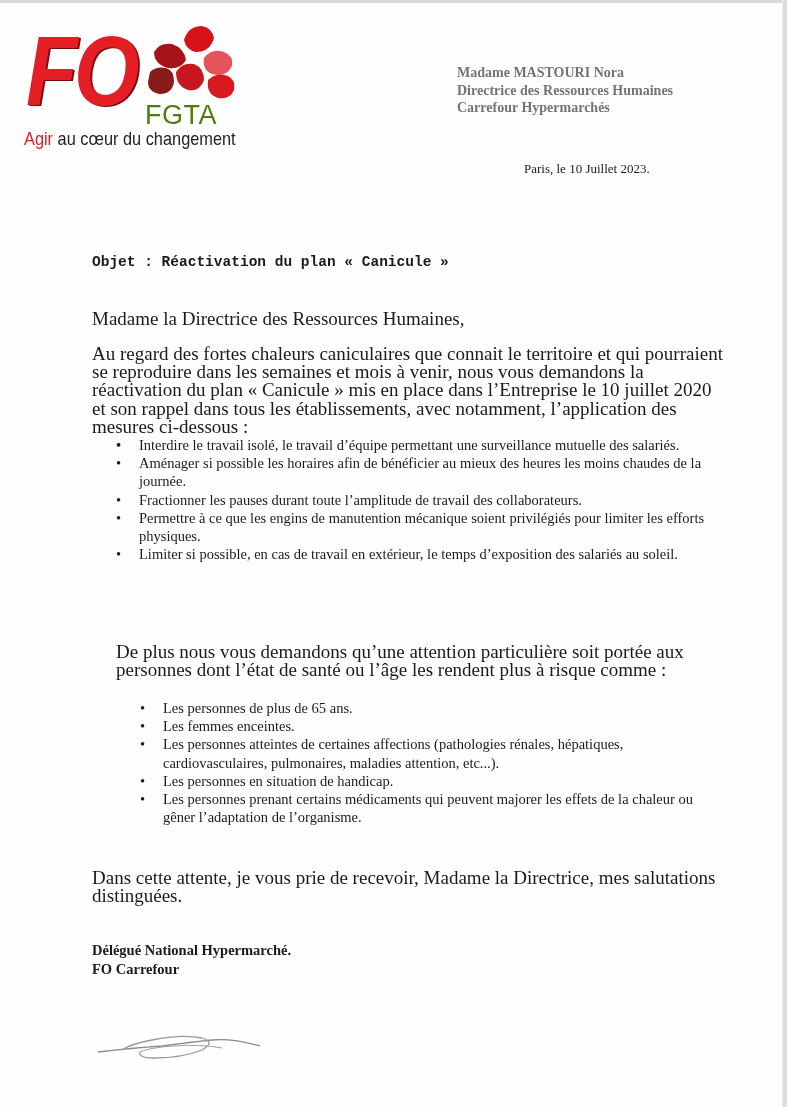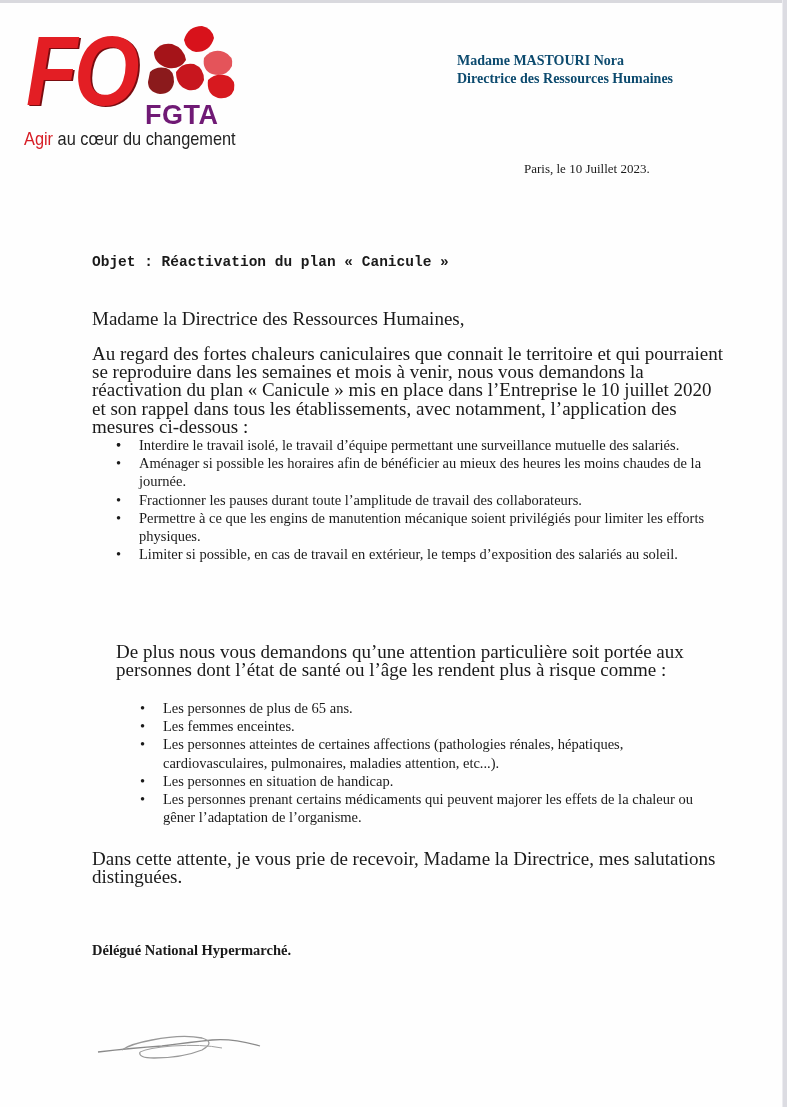--- a/index.html
+++ b/index.html
@@ -21,51 +21,51 @@
       font-weight: bold; font-style: italic;
       font-size: 98px; line-height: 98px; letter-spacing: -4px;
       color: #e31e24;
       transform: scaleX(0.86); transform-origin: left top;
       text-shadow: 2px 1px 0 #7a0c10;
     }
     .logo-petals { position: absolute; left: 120px; top: 2px; width: 115px; height: 80px; }
     .logo-fgta {
       position: absolute; left: 123px; top: 82px;
       font-family: "Liberation Sans", "DejaVu Sans", sans-serif;
-      font-weight: bold; font-size: 27px; line-height: 27px; color: #701a75;
+      font-weight: normal; font-size: 27px; line-height: 27px; color: #4d7c0f;
       letter-spacing: 0.5px;
     }
     .logo-tagline {
       position: absolute; left: 2px; top: 108px; white-space: nowrap;
       font-family: "Liberation Sans", "DejaVu Sans", sans-serif;
       font-size: 19px; line-height: 22px; color: #222;
       transform: scaleX(0.86); transform-origin: left top;
     }
     .logo-tagline .agir { color: #d71e26; }
 
     
     .recipient {
-      position: absolute; left: 457px; top: 52px;
-      font-weight: bold; font-size: 14px; line-height: 17.5px; color: #0c4a6e;
+      position: absolute; left: 457px; top: 64px;
+      font-weight: bold; font-size: 14px; line-height: 17.5px; color: #737373;
     }
     .date { position: absolute; left: 524px; top: 160px; font-size: 13px; line-height: 18px; }
 
     .object { position: absolute; left: 92px; top: 254px; font-weight: bold; font-size: 14.5px; font-family: Liberation Mono, monospace; }
 
     .p { position: absolute; font-size: 19px; line-height: 18.2px; width: 640px; }
     .salutation { left: 92px; top: 310px; }
     .intro { left: 92px; top: 345px; }
 
     ul.bullets { position: absolute; margin: 0; padding: 0; list-style: none; font-size: 14.5px; line-height: 18.2px; }
     ul.bullets li { position: relative; padding-left: 23px; margin-bottom: 0; }
     ul.bullets li .dot { position: absolute; left: 0; top: 0; }
     .list1 { left: 116px; top: 436px; width: 620px; }
     .para2 { left: 116px; top: 643px; width: 600px; }
     .list2 { left: 140px; top: 699px; width: 580px; }
-    .closing { left: 92px; top: 850px; }
+    .closing { left: 92px; top: 869px; }
 
     .signatory {
       position: absolute; left: 92px; top: 941px;
       font-weight: bold; font-size: 14.5px; line-height: 18.5px;
     }
     .signature { position: absolute; left: 92px; top: 1028px; width: 175px; height: 40px; }
   </style>
 </head>
 <body>
 
@@ -85,20 +85,21 @@
   </svg>
   <div class="logo-fgta">FGTA</div>
   <div class="logo-tagline">
     <span class="agir">Agir</span><span> au cœur du changement</span>
   </div>
 </div>
 
 <div class="recipient">
   <div>Madame MASTOURI Nora</div>
   <div>Directrice des Ressources Humaines</div>
+  <div>Carrefour Hypermarchés</div>
 </div>
 
 <div class="date">Paris, le 10 Juillet 2023.</div>
 
 <div class="object">Objet : Réactivation du plan « Canicule »</div>
 
 <div class="p salutation">Madame la Directrice des Ressources Humaines,</div>
 
 <div class="p intro" style="width:632px;">Au regard des fortes chaleurs caniculaires que connait le territoire et qui pourraient se reproduire dans les semaines et mois à venir, nous vous demandons la réactivation du plan « Canicule » mis en place dans l’Entreprise le 10 juillet 2020 et son rappel dans tous les établissements, avec notamment, l’application des mesures ci-dessous :</div>
 
@@ -118,19 +119,20 @@
   <li><span class="dot">•</span><span>Les femmes enceintes.</span></li>
   <li><span class="dot">•</span><span>Les personnes atteintes de certaines affections (pathologies rénales, hépatiques, cardiovasculaires, pulmonaires, maladies attention, etc...).</span></li>
   <li><span class="dot">•</span><span>Les personnes en situation de handicap.</span></li>
   <li><span class="dot">•</span><span>Les personnes prenant certains médicaments qui peuvent majorer les effets de la chaleur ou gêner l’adaptation de l’organisme.</span></li>
 </ul>
 
 <div class="p closing">Dans cette attente, je vous prie de recevoir, Madame la Directrice, mes salutations distinguées.</div>
 
 <div class="signatory">
   <div>Délégué National Hypermarché.</div>
+  <div>FO Carrefour</div>
 </div>
 
 <svg class="signature" viewBox="0 0 175 40">
   <path d="M6 24 Q40 20 70 18 Q100 14 120 12 Q140 10 168 18" stroke="#8a8a8a" stroke-width="1.3" fill="none"></path>
   <path d="M30 22 Q38 16 60 12 Q90 6 110 10 Q124 14 110 22 Q90 30 62 30 Q46 30 48 24" stroke="#999" stroke-width="1.3" fill="none"></path>
   <path d="M48 24 Q56 20 80 18 Q110 16 130 20" stroke="#a0a0a0" stroke-width="1" fill="none"></path>
 </svg>
 
 </body></html>

